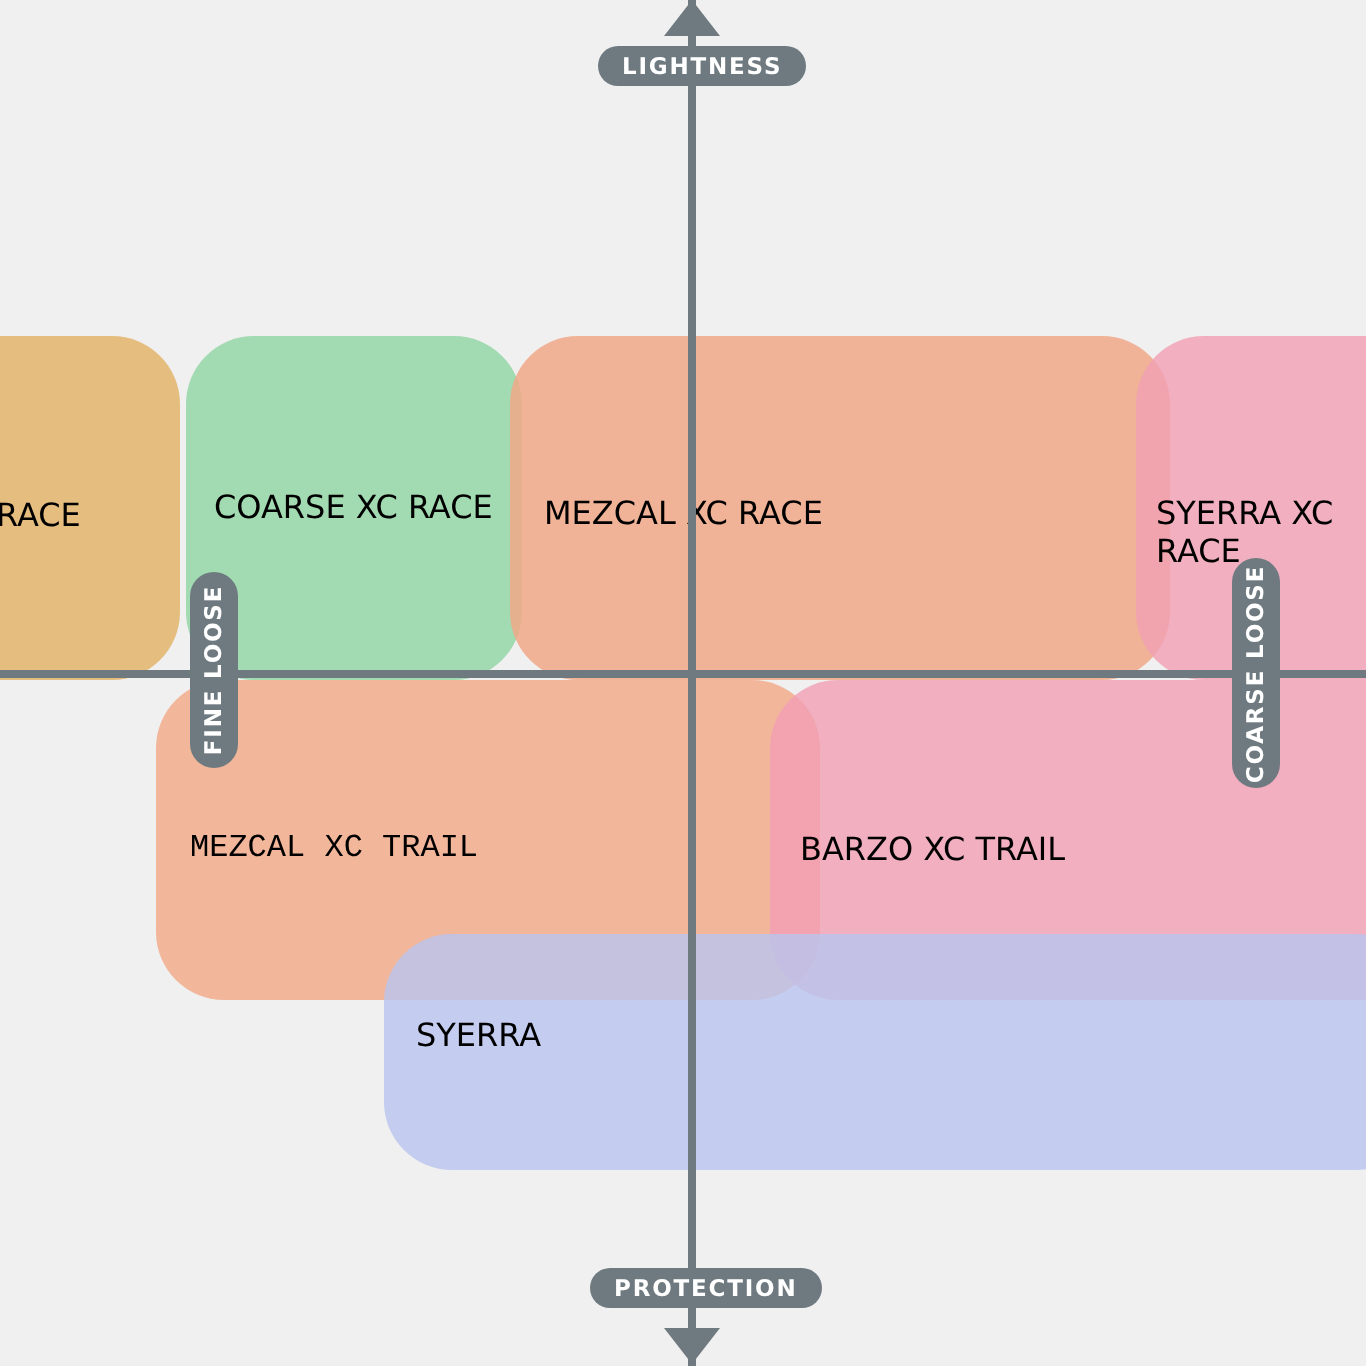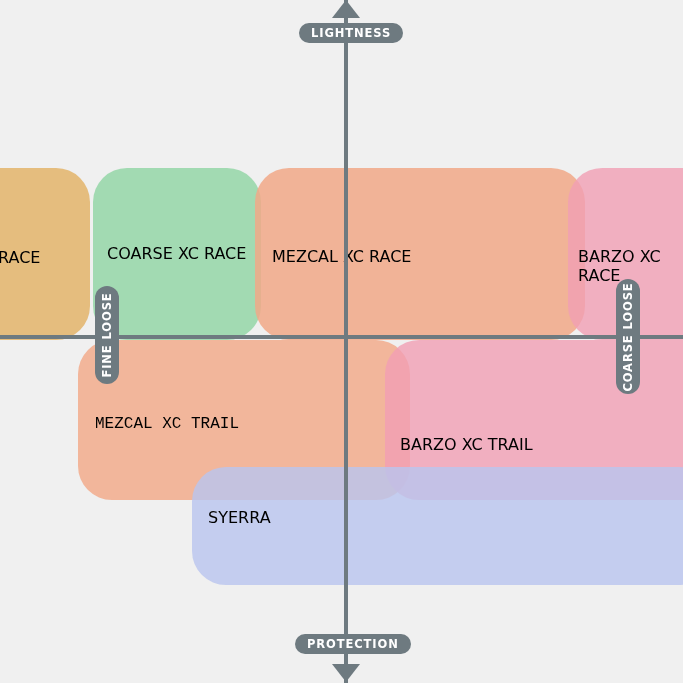--- a/index.html
+++ b/index.html
@@ -81,23 +81,23 @@
       <div class="region" style="left: -110px; top: 168px; width: 200px; height: 172px; background: rgb(227, 180, 106); opacity: 0.85;"></div>
       <div class="region" style="left: 93px; top: 168px; width: 168px; height: 172px; background: rgb(148, 214, 167); opacity: 0.85;"></div>
       <div class="region" style="left: 255px; top: 168px; width: 330px; height: 172px; background: rgb(241, 168, 135); opacity: 0.85;"></div>
       <div class="region" style="left: 568px; top: 168px; width: 230px; height: 172px; background: rgb(241, 159, 180); opacity: 0.8;"></div>
       <div class="region" style="left: 78px; top: 340px; width: 332px; height: 160px; background: rgb(241, 168, 135); opacity: 0.82;"></div>
       <div class="region" style="left: 385px; top: 340px; width: 340px; height: 160px; background: rgb(241, 159, 180); opacity: 0.8;"></div>
       <div class="region" style="left: 192px; top: 467px; width: 520px; height: 118px; background: rgb(185, 197, 238); opacity: 0.82;"></div>
       <div class="rlabel" style="position: absolute; left: -2px; top: 248px;">RACE</div>
       <div class="rlabel" style="position: absolute; left: 107px; top: 244px;">COARSE XC RACE</div>
       <div class="rlabel" style="position: absolute; left: 272px; top: 247px;">MEZCAL XC RACE</div>
-      <div class="rlabel" style="position: absolute; left: 578px; top: 247px;">BARZO XC RACE</div>
+      <div class="rlabel" style="position: absolute; left: 578px; top: 247px;">SYERRA XC RACE</div>
       <div class="rlabel" style="position: absolute; left: 95px; top: 415px; font-family: Liberation Mono, monospace;">MEZCAL XC TRAIL</div>
-      <div class="rlabel" style="position: absolute; left: 400px; top: 415px; margin-top: 20px;">BARZO XC TRAIL</div>
+      <div class="rlabel" style="position: absolute; left: 400px; top: 415px;">BARZO XC TRAIL</div>
       <div class="rlabel" style="position: absolute; left: 208px; top: 508px;">SYERRA</div>
     </div>
 
   <div class="axis-v"></div>
   <div class="axis-h"></div>
   <div class="arrow-up"></div>
   <div class="arrow-down"></div>
 
   <div class="pill horiz" id="pill-protection" style="left:295px;top:634px;">PROTECTION</div>
 

